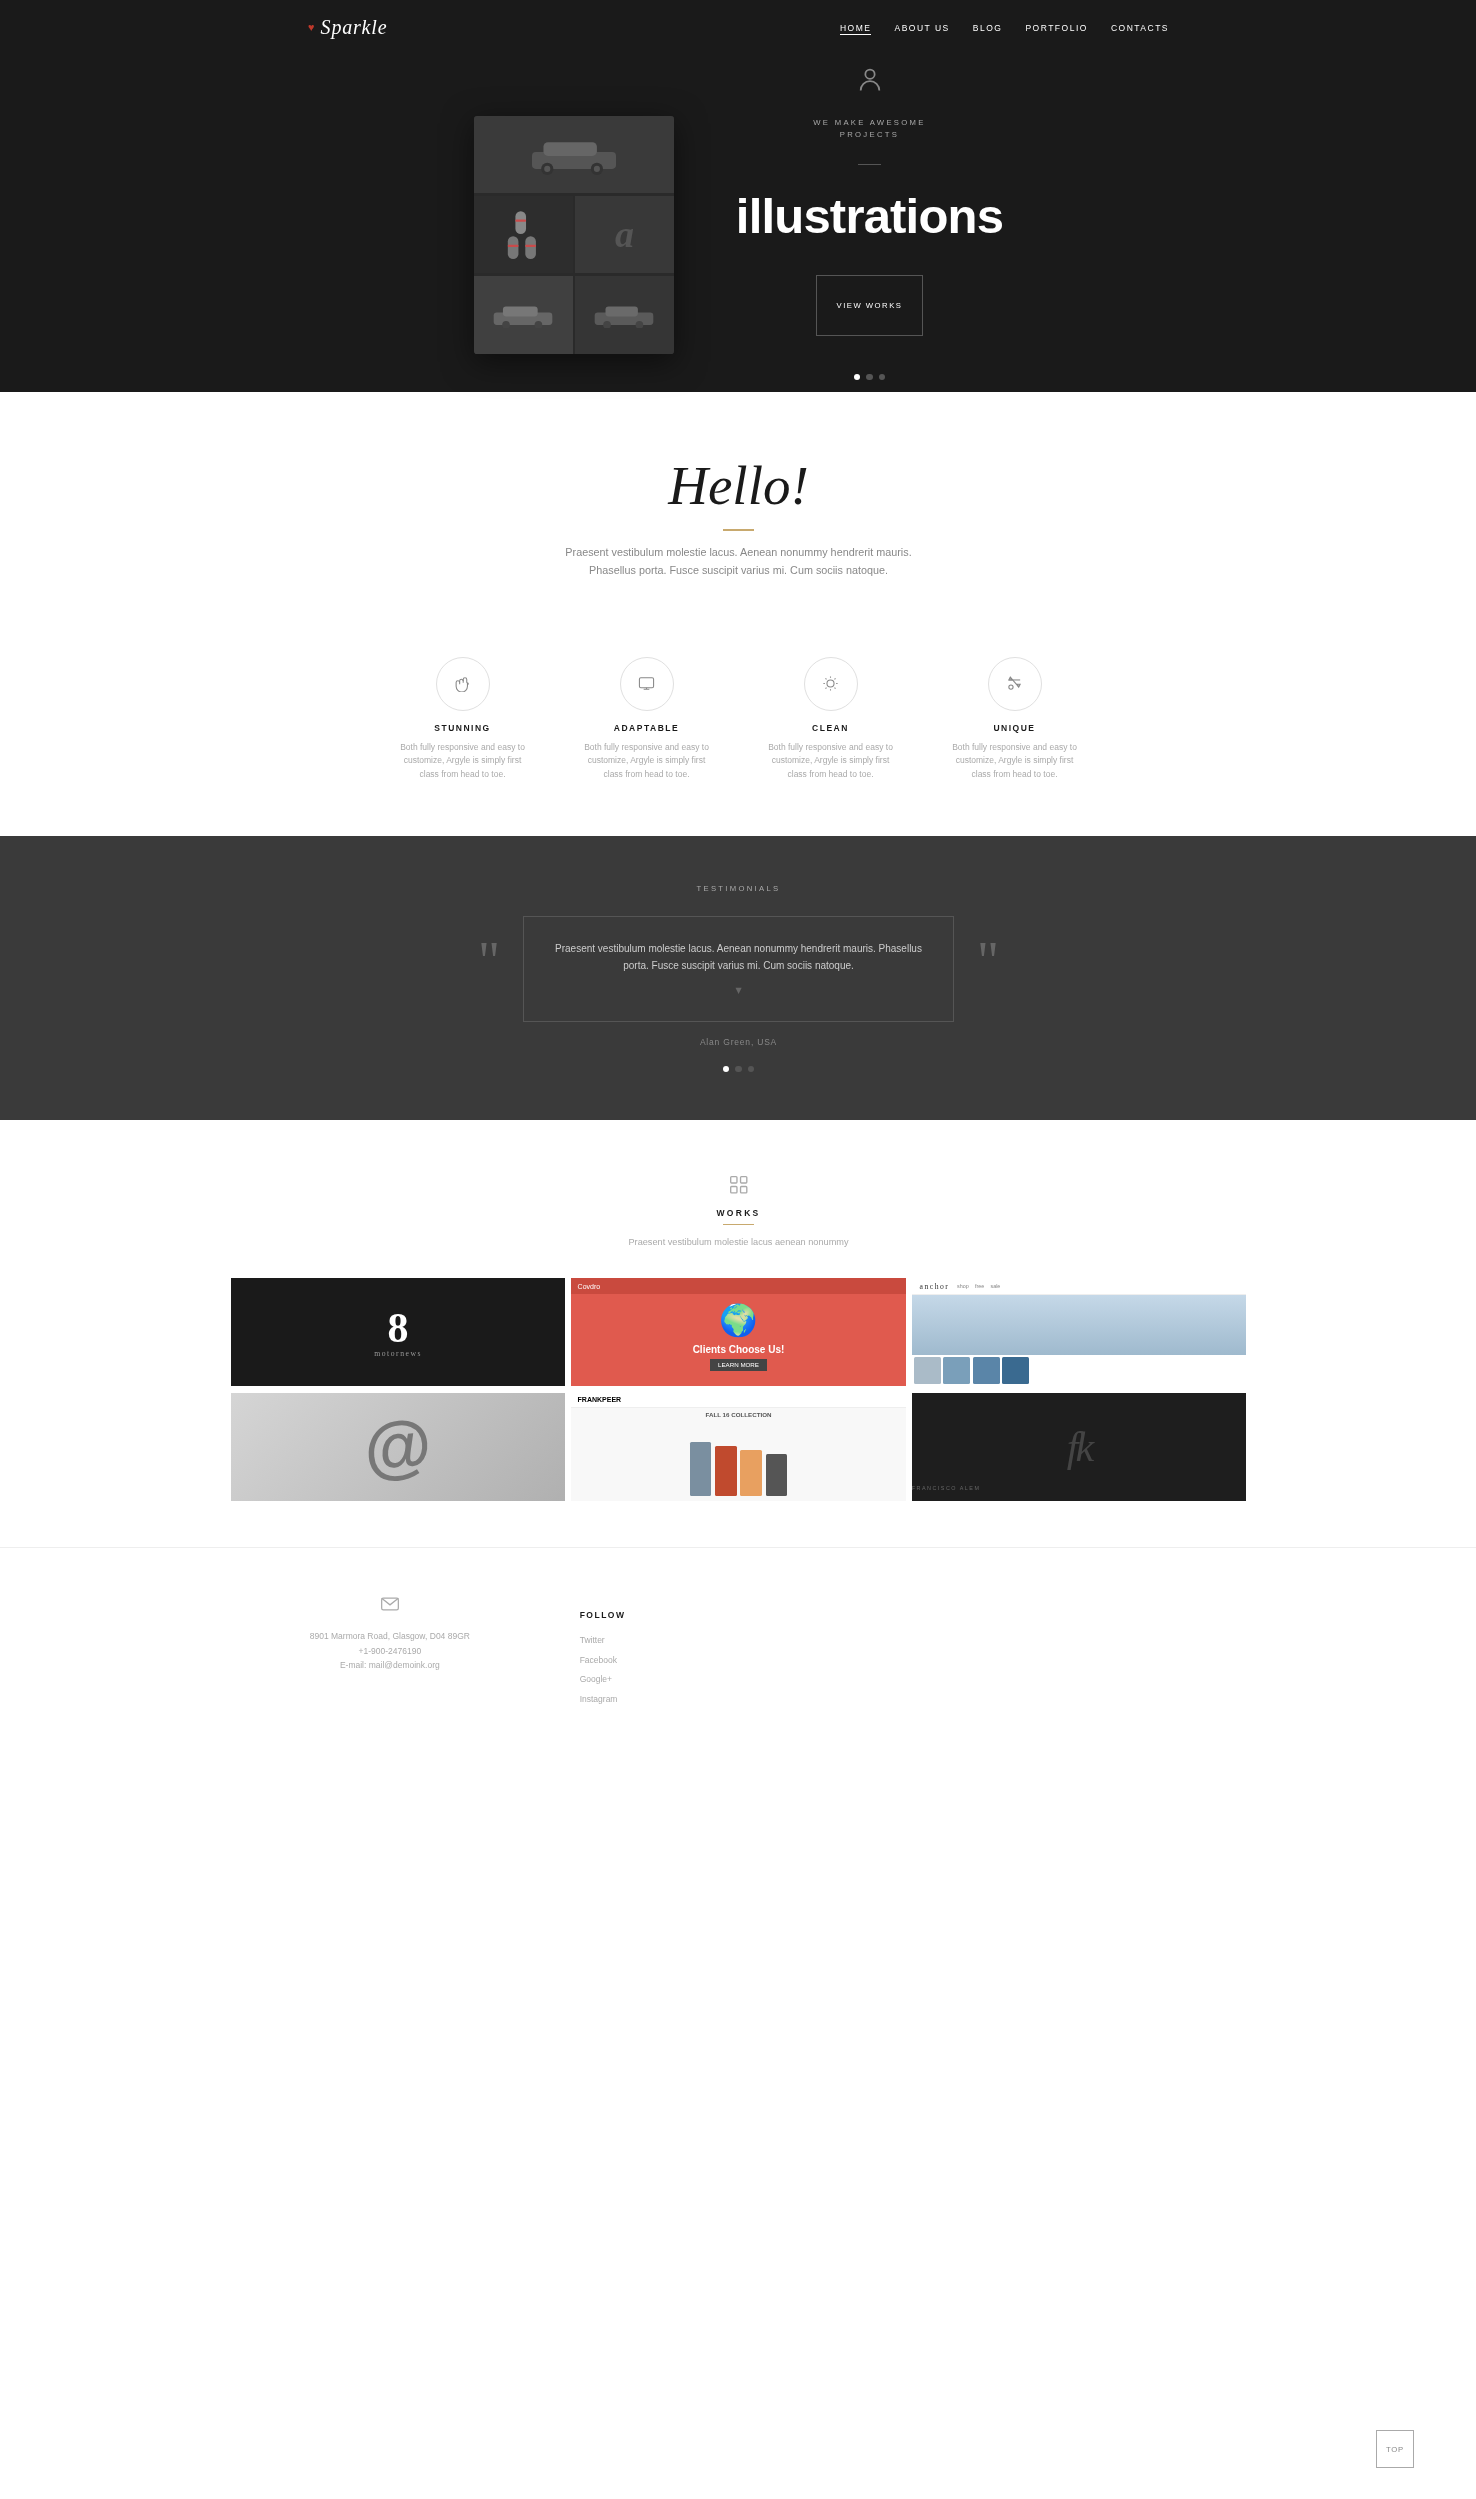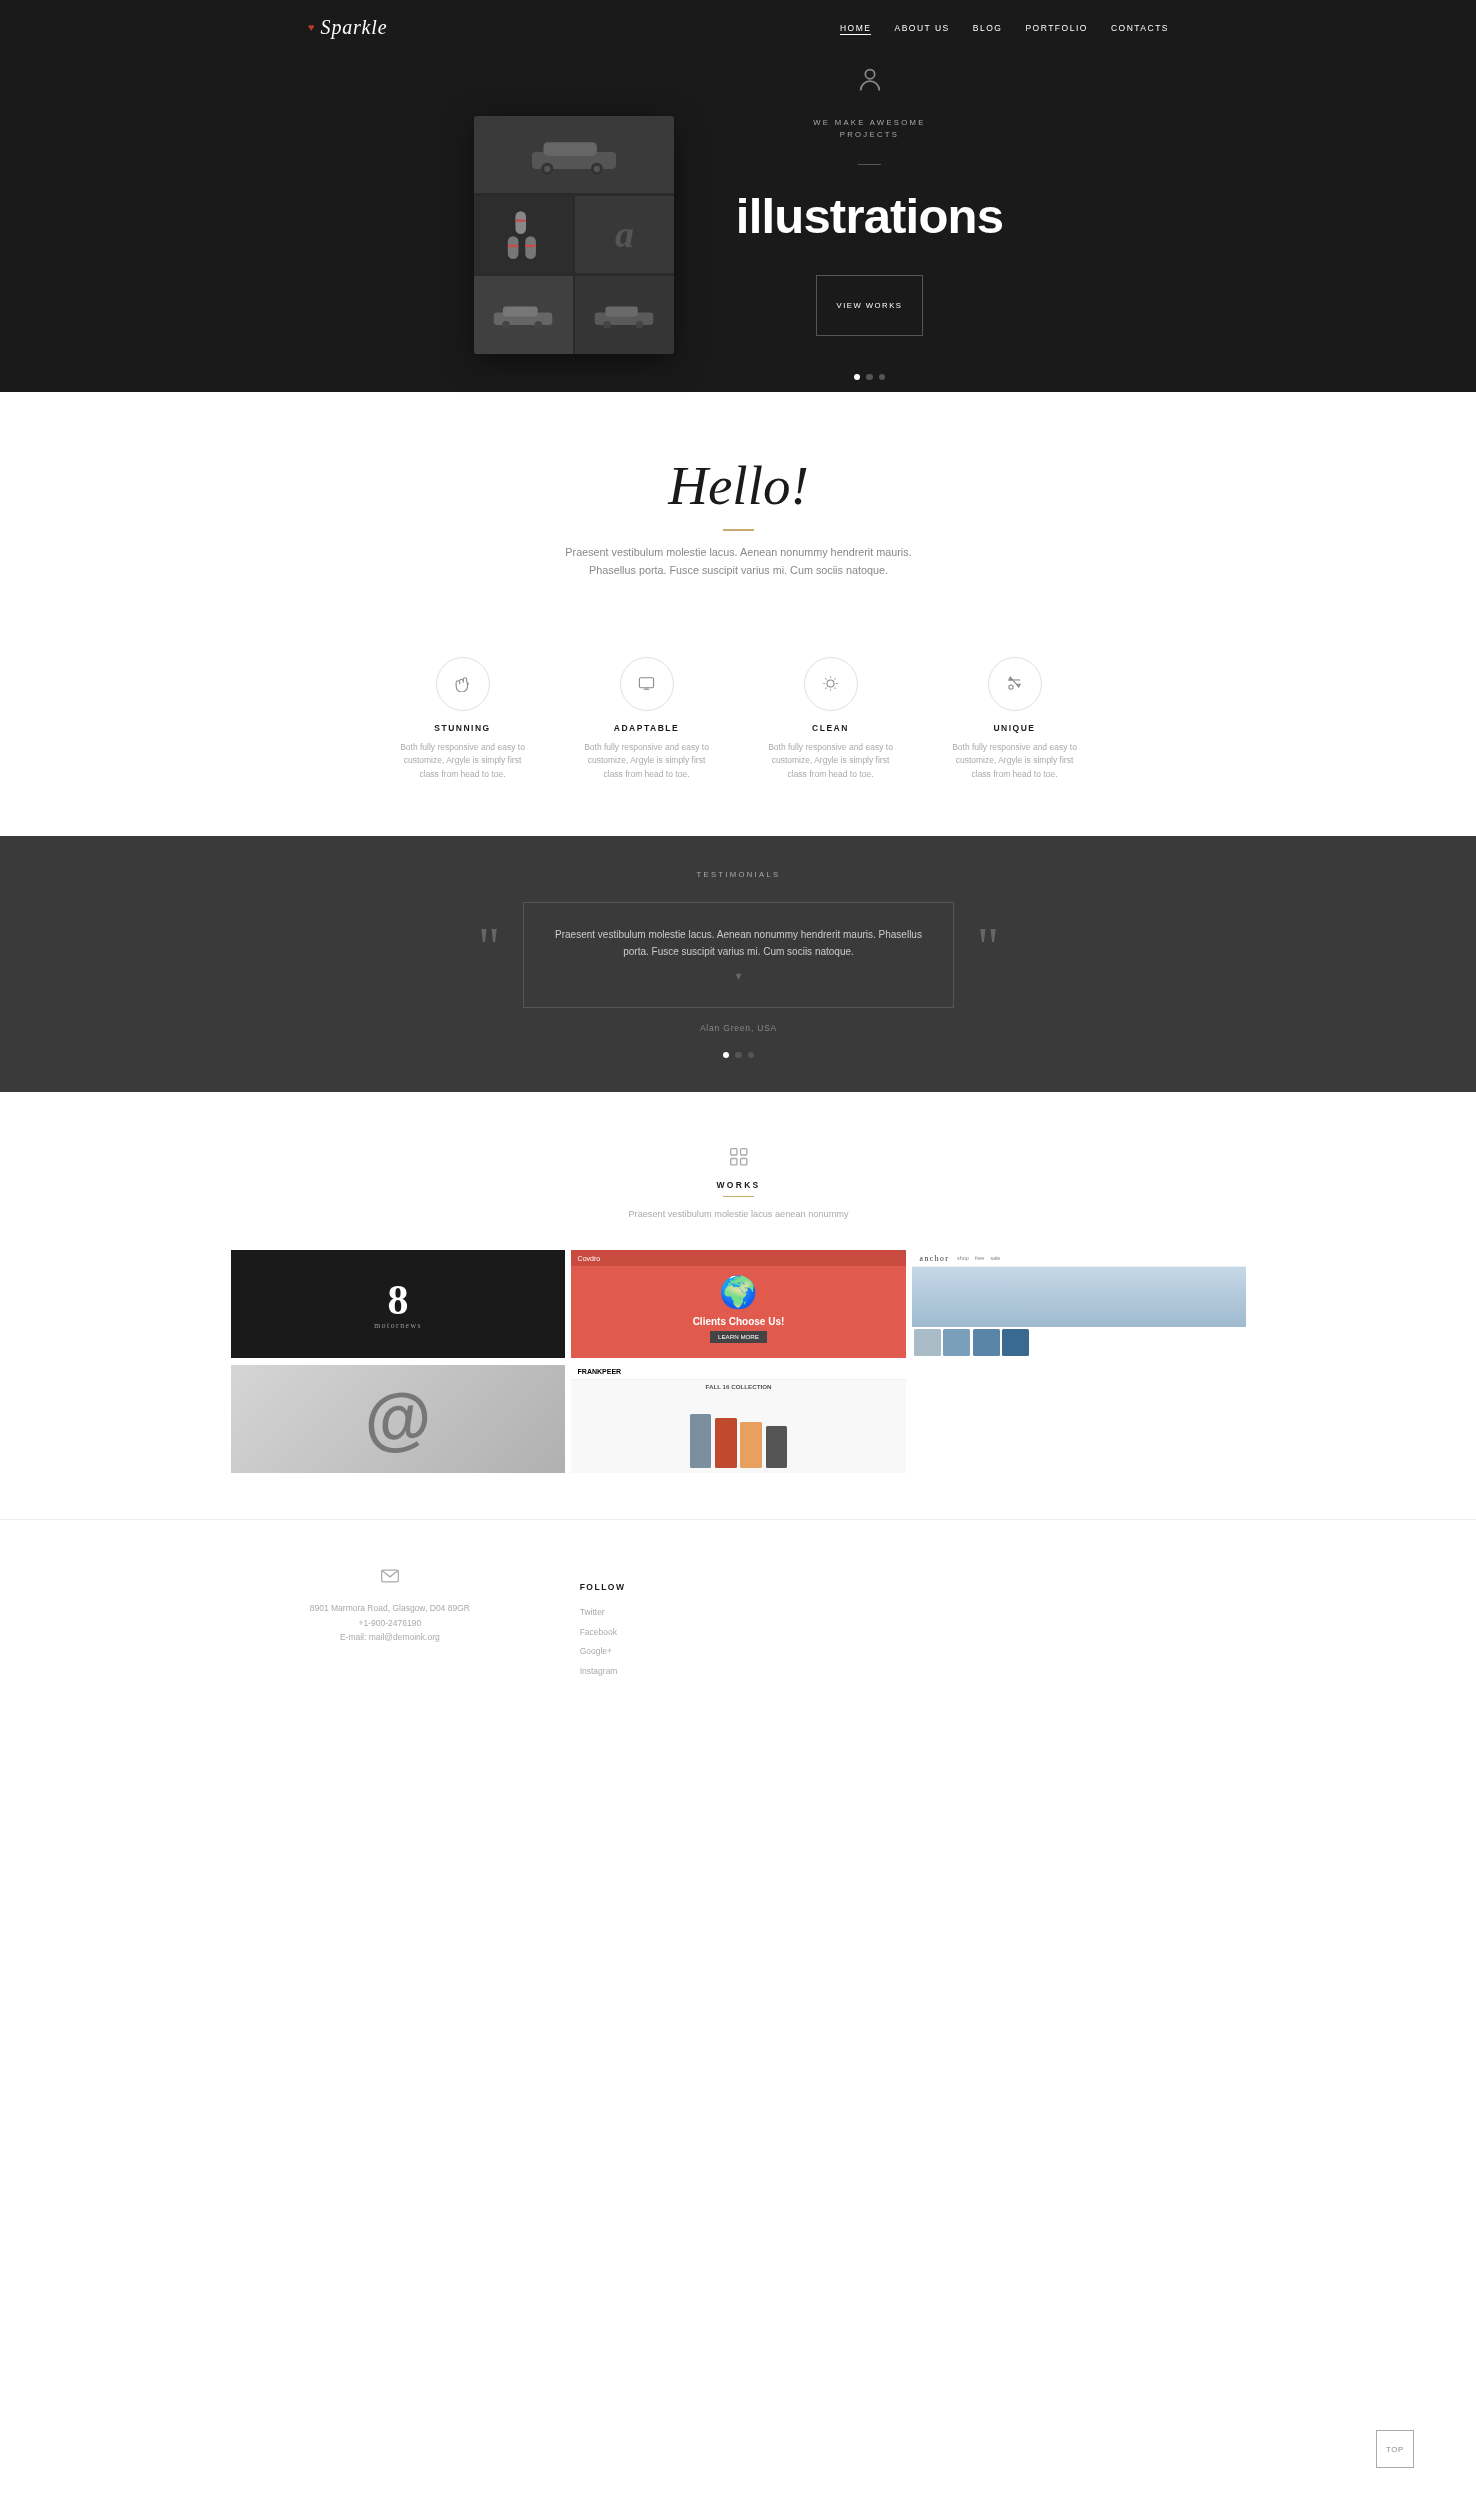--- a/index.html
+++ b/index.html
@@ -221,21 +221,21 @@
     .feature-desc {
       font-family: Arial, sans-serif;
       font-size: 8.5px;
       color: #aaa;
       line-height: 1.6;
     }
 
     
     .testimonials-section {
       background: #3a3a3a;
-      padding: 34px 308px;
+      padding: 48px 308px;
       text-align: center;
     }
     .section-label {
       font-family: Arial, sans-serif;
       font-size: 7.7px;
       letter-spacing: 2.3px;
       color: #aaa;
       margin-bottom: 23px;
     }
     .testimonial-wrapper {
@@ -759,20 +759,26 @@
       <div class="fashion-header-sm">FRANKPEER</div>
       <div style="flex:1;display:flex;gap:3.8px;padding:4.6px;align-items:flex-end;justify-content:center;position:relative;">
         <div style="position:absolute;top:3.1px;left:0;right:0;text-align:center;font-size:6.2px;font-weight:bold;font-family:Arial;color:#555;">FALL 16 COLLECTION</div>
         <div style="width:21.5px;height:54px;background:#7a8fa0;border-radius:1.5px;"></div>
         <div style="width:21.5px;height:50px;background:#c04a2e;border-radius:1.5px;"></div>
         <div style="width:21.5px;height:46px;background:#e8a060;border-radius:1.5px;"></div>
         <div style="width:21.5px;height:42px;background:#555;border-radius:1.5px;"></div>
       </div>
     </div>
 
+    <div class="work-item dark2-bg" style="position:relative;">
+      <div class="fk-content">
+        <span class="fk-logo">fk</span>
+      </div>
+      <div class="fk-name">FRANCISCO ALEM</div>
+    </div>
   </div>
 </section>
 
 <footer class="footer">
 
 
   <div class="footer-col center-col">
     <div class="footer-mail-icon">
       <svg viewBox="0 0 24 24" width="20" height="20" fill="none" stroke="#aaa" stroke-width="1.5">
         <rect x="2" y="5" width="20" height="14" rx="2"></rect>

